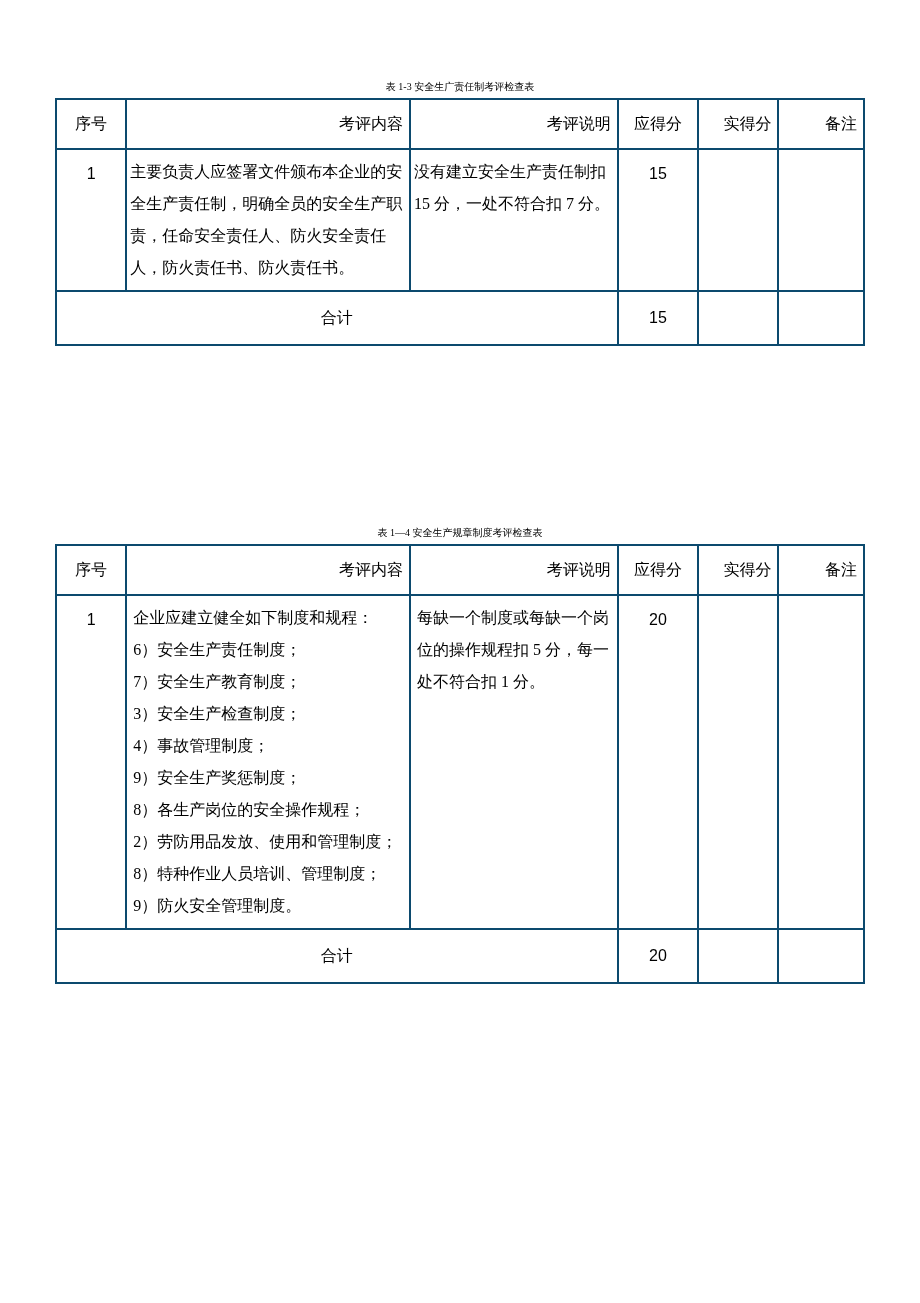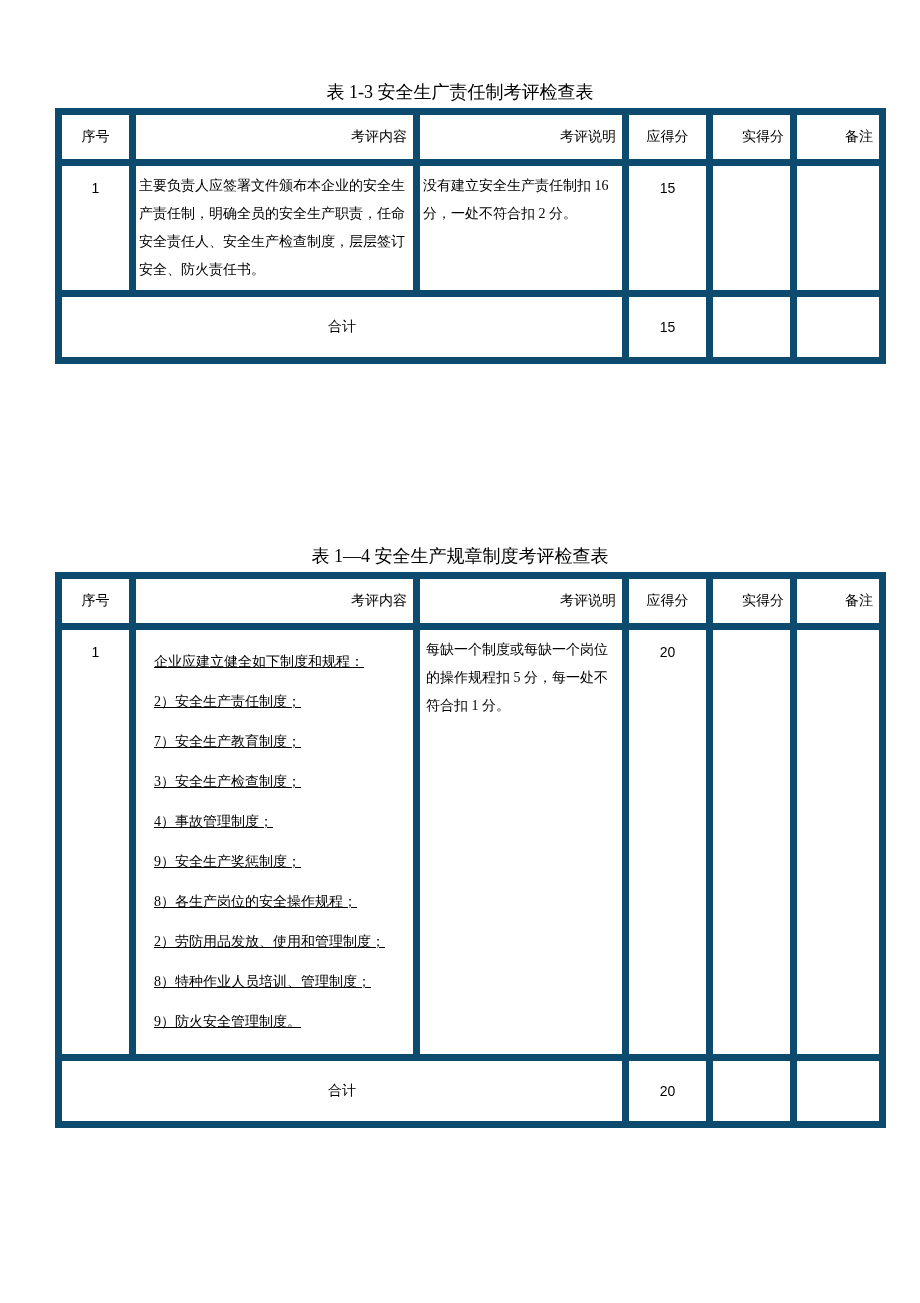--- a/index.html
+++ b/index.html
@@ -7,53 +7,53 @@
       font-size: 14px;
       color: #000;
       background: #fff;
       margin: 0;
       padding: 80px 55px 60px 55px;
       width: 920px;
       box-sizing: border-box;
     }
     .table-title {
       text-align: center;
-      font-size: 18px;
+      font-size: 10px;
       margin: 0 0 4px 0;
     }
     .gap {
       height: 180px;
     }
     table {
       border-collapse: collapse;
       width: 100%;
       table-layout: fixed;
     }
     td, th {
-      border: 7px solid #0c4a6e;
+      border: 2px solid #0c4a6e;
       padding: 8px 6px;
       vertical-align: top;
       font-weight: normal;
-      font-size: 14px;
+      font-size: 16px;
       line-height: 2.0;
     }
     th {
       text-align: right;
       vertical-align: middle;
     }
     .col-seq { width: 55px; text-align: center; vertical-align: top; }
     .col-content { width: 265px; }
     .col-desc { width: 190px; }
     .col-score { width: 65px; text-align: center; vertical-align: top; }
     .col-actual { width: 65px; }
     .col-remark { width: 70px; }
     .center { text-align: center; }
-    .sum-row td { padding: 16px 6px; }
+    .sum-row td { padding: 10px 6px; }
     .content-cell { line-height: 2.0; padding: 6px 6px; }
-    .content-lines div { margin: 12px; text-decoration: underline; }
+    .content-lines div { margin: 0; }
     .tight { padding-left: 3px; padding-right: 3px; }
     .valign-top { vertical-align: top; }
     .num { font-family: Arial, sans-serif; }
   </style>
 </head>
 <body>
 
 <div class="table-title">表 1-3 安全生广责任制考评检查表</div>
 <table>
   <thead>
@@ -62,22 +62,22 @@
       <th class="col-content">考评内容</th>
       <th class="col-desc">考评说明</th>
       <th class="col-score">应得分</th>
       <th class="col-actual">实得分</th>
       <th class="col-remark">备注</th>
     </tr>
   </thead>
   <tbody>
     <tr>
       <td class="col-seq num">1</td>
-      <td class="col-content content-cell tight">主要负责人应签署文件颁布本企业的安全生产责任制，明确全员的安全生产职责，任命安全责任人、安全生产检查制度，层层签订安全、防火责任书。</td>
-      <td class="col-desc content-cell tight">没有建立安全生产责任制扣 16 分，一处不符合扣 2 分。</td>
+      <td class="col-content content-cell tight">主要负责人应签署文件颁布本企业的安全生产责任制，明确全员的安全生产职责，任命安全责任人、防火安全责任人，防火责任书、防火责任书。</td>
+      <td class="col-desc content-cell tight">没有建立安全生产责任制扣 15 分，一处不符合扣 7 分。</td>
       <td class="col-score num">15</td>
       <td class="col-actual"></td>
       <td class="col-remark"></td>
     </tr>
     <tr class="sum-row">
       <td colspan="3" class="center">合计</td>
       <td class="center num">15</td>
       <td></td>
       <td></td>
     </tr>
@@ -97,21 +97,21 @@
       <th class="col-actual">实得分</th>
       <th class="col-remark">备注</th>
     </tr>
   </thead>
   <tbody>
     <tr>
       <td class="col-seq num">1</td>
       <td class="col-content content-cell">
         <div class="content-lines">
           <div>企业应建立健全如下制度和规程：</div>
-          <div>2）安全生产责任制度；</div>
+          <div>6）安全生产责任制度；</div>
           <div>7）安全生产教育制度；</div>
           <div>3）安全生产检查制度；</div>
           <div>4）事故管理制度；</div>
           <div>9）安全生产奖惩制度；</div>
           <div>8）各生产岗位的安全操作规程；</div>
           <div>2）劳防用品发放、使用和管理制度；</div>
           <div>8）特种作业人员培训、管理制度；</div>
           <div>9）防火安全管理制度。</div>
         </div>
       </td>

